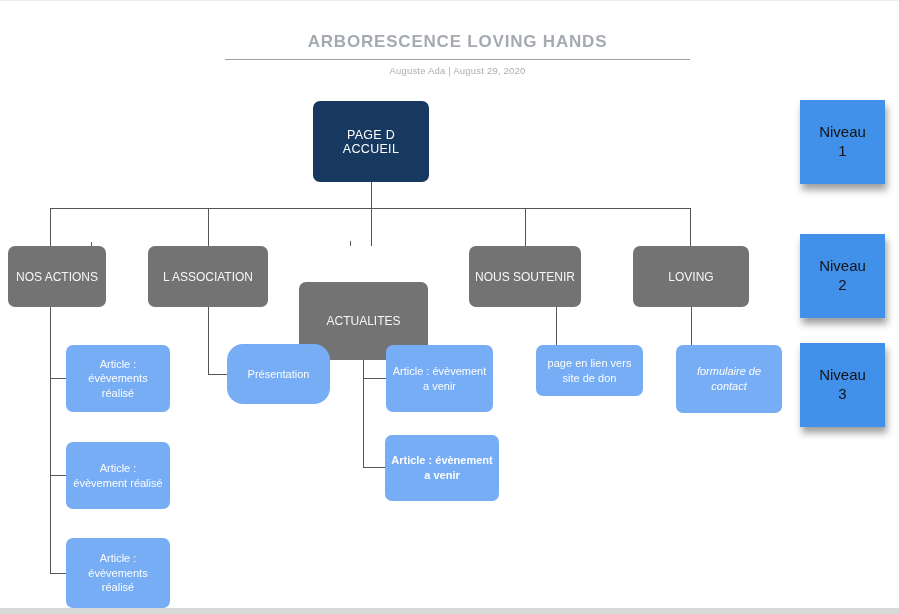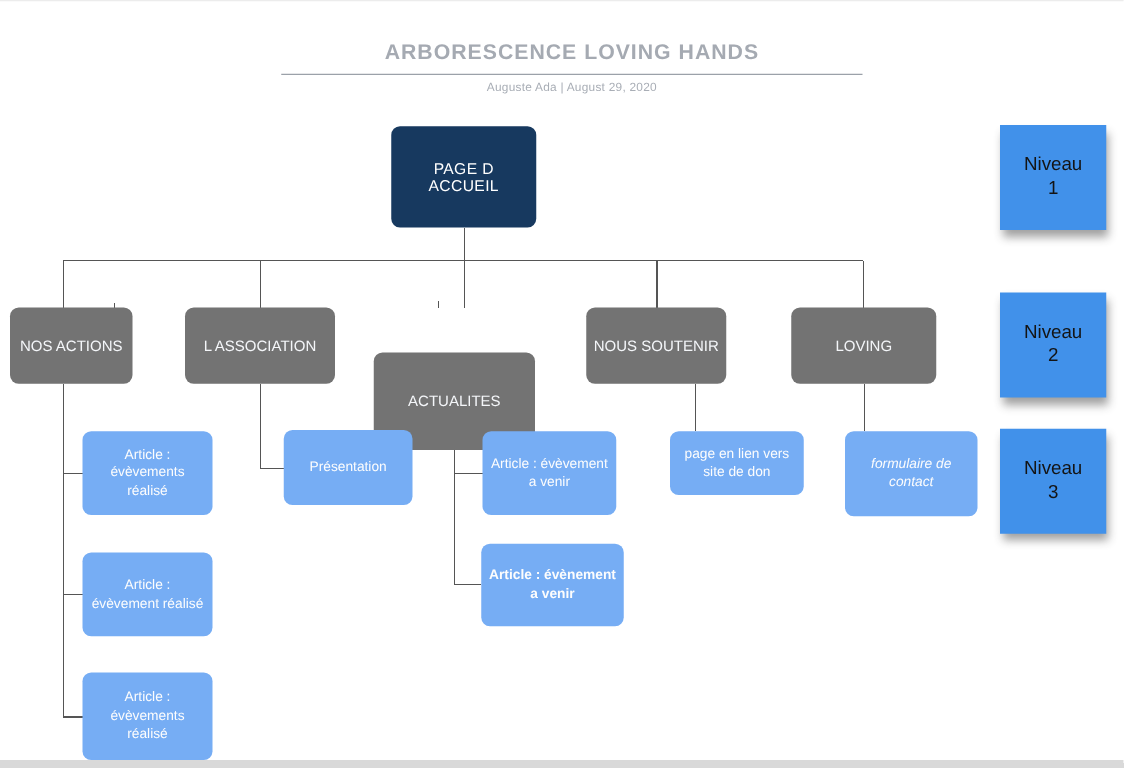--- a/index.html
+++ b/index.html
@@ -21,21 +21,21 @@
   .lvl3{background:#76adf4;font-size:11px;line-height:1.32;color:#fdfdfd;}
   #n-root {left:313px;top:100px;width:116px;height:81px;}
   #n-l2-0 {left:8px;  top:245px;width:98px; height:61px;}
   #n-l2-1 {left:148px;top:245px;width:120px;height:61px;}
   #n-l2-2 {left:299px;top:245px;width:129px;height:78px;margin-top:36px;}
   #n-l2-3 {left:469px;top:245px;width:112px;height:61px;}
   #n-l2-4 {left:633px;top:245px;width:116px;height:61px;}
   #n-l3-0 {left:66px; top:344px;width:104px;height:67px;}
   #n-l3-1 {left:66px; top:441px;width:104px;height:67px;}
   #n-l3-2 {left:66px; top:537px;width:104px;height:70px;}
-  #n-l3-3 {left:227px;top:343px;width:103px;height:60px;}
+  #n-l3-3 {left:227px;top:343px;width:103px;height:60px;border-radius:16px;}
   #n-l3-4 {left:386px;top:344px;width:107px;height:67px;}
   #n-l3-5 {left:385px;top:434px;width:114px;height:66px;font-weight:bold;}
   #n-l3-6 {left:536px;top:344px;width:107px;height:51px;}
   #n-l3-7 {left:676px;top:344px;width:106px;height:68px;font-style:italic;}
   
   .sticky{
     position:absolute;display:flex;flex-direction:column;align-items:center;justify-content:center;
     background:#4191ea;color:#141414;font-size:15px;line-height:1.25;
     box-shadow:2px 6px 7px rgba(45,45,45,.45);
   }

